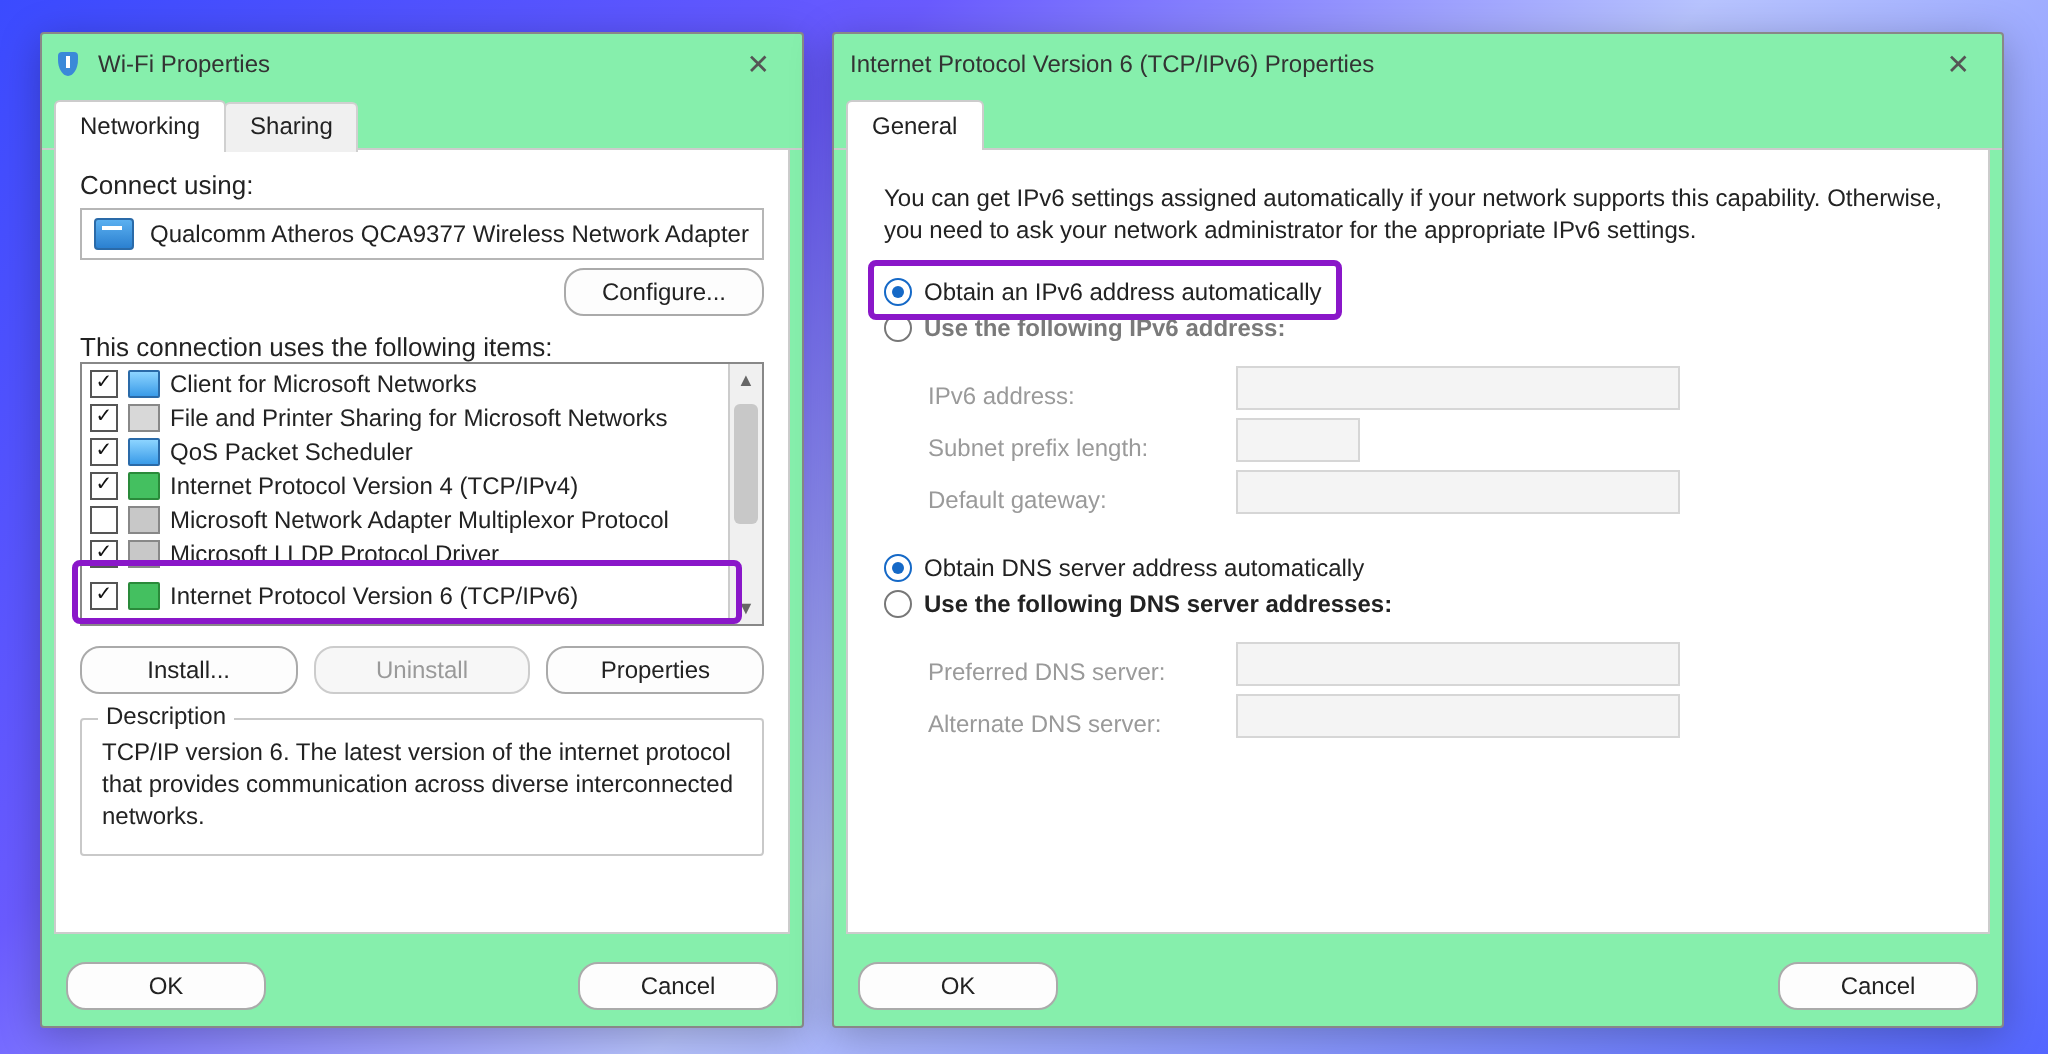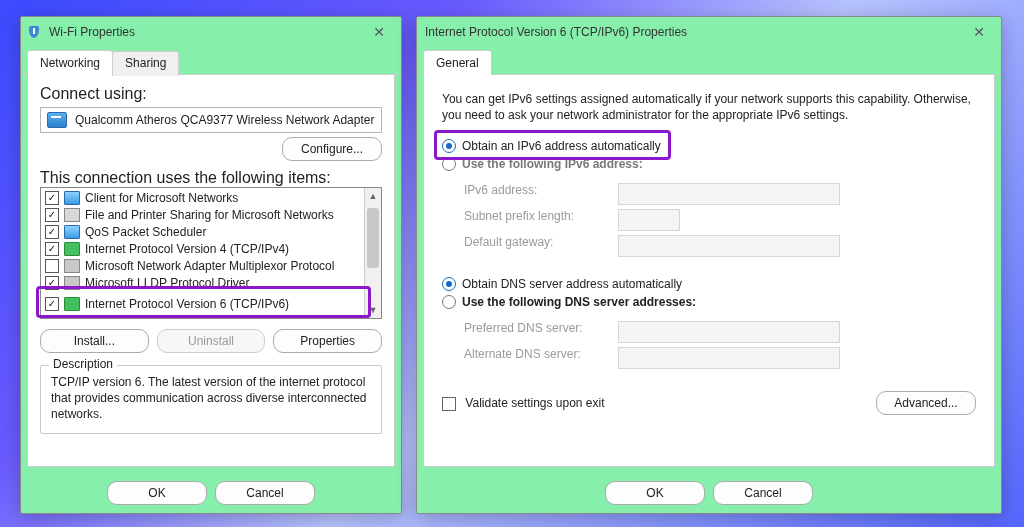--- a/index.html
+++ b/index.html
@@ -28,21 +28,21 @@
   .titlebar .title-left{display:flex;align-items:center;gap:6px;}
   .close-x{font-family:Arial;font-size:14px;color:#555;padding:4px 8px;cursor:pointer;}
   .tabs{display:flex;border-bottom:1px solid #ccc;padding-left:6px;margin-top:2px;}
   .tab{
     padding:5px 12px;border:1px solid #ccc;border-bottom:none;
     background:#fff;font-size:12px;margin-right:-1px;position:relative;top:1px;
     border-radius:3px 3px 0 0;
   }
   .tab.inactive{background:#f0f0f0;border-color:#d0d0d0;top:2px;padding-top:4px;}
   .tabpage{background:#fff;margin:0 6px 6px 6px;border:1px solid #ccc;border-top:none;padding:10px 12px;flex:1;display:flex;flex-direction:column;}
-  .label{font-size:16px;color:#222;}
+  .label{font-size:13px;color:#222;}
   .adapter-row{display:flex;align-items:center;gap:8px;margin:6px 0 8px 4px;}
   .net-icon{width:18px;height:14px;background:linear-gradient(#5bb0f0,#2b80d0);border:1px solid #2a6aa8;border-radius:2px;position:relative;}
   .net-icon::after{content:"";position:absolute;left:3px;top:3px;width:10px;height:2px;background:#fff;}
   .btn{
     background:#fdfdfd;border:1px solid #aaa;border-radius:10px;
     padding:4px 14px;font-size:12px;cursor:pointer;
     min-width:70px;text-align:center;
   }
   .btn.disabled{color:#9a9a9a;border-color:#ccc;background:#f7f7f7;cursor:default;}
   .right-align{display:flex;justify-content:flex-end;margin:4px 0 8px 0;}
@@ -65,30 +65,30 @@
   .scrollbar{width:16px;background:#f0f0f0;border-left:1px solid #ccc;position:relative;}
   .scrollbar .thumb{position:absolute;left:2px;right:2px;top:20px;height:60px;background:#c8c8c8;border-radius:3px;}
   .scrollbar .arrow{position:absolute;left:0;right:0;height:16px;text-align:center;color:#666;font-size:9px;line-height:16px;}
   .scrollbar .arrow.up{top:0;} .scrollbar .arrow.down{bottom:0;}
   .highlight-box{position:absolute;border:3px solid #8a17c9;border-radius:4px;pointer-events:none;}
   .row-btns{display:flex;gap:8px;margin-top:10px;}
   .row-btns .btn{flex:1;}
   .group{border:1px solid #c9c9c9;border-radius:2px;padding:8px 10px 10px 10px;margin-top:8px;position:relative;}
   .group legend, .group .legend{position:absolute;top:-9px;left:8px;background:#fff;padding:0 4px;font-size:12px;}
   .desc-text{font-size:12px;color:#222;line-height:1.35;}
-  .footer-btns{display:flex;justify-content:center;gap:8px;padding:8px 12px;}
+  .footer-btns{display:flex;justify-content:space-between;gap:8px;padding:8px 12px;}
   
   .info-text{font-size:12px;color:#222;margin:2px 0 14px 0;line-height:1.35;}
   .radio{width:12px;height:12px;border:1px solid #1569c7;border-radius:50%;display:inline-flex;align-items:center;justify-content:center;vertical-align:middle;margin-right:6px;}
   .radio.on::after{content:"";width:6px;height:6px;background:#1569c7;border-radius:50%;}
   .radio.gray{border-color:#777;}
   .radio-row{display:flex;align-items:center;font-size:12px;color:#222;margin:2px 0;}
   .radio-row.disabled{color:#7a7a7a;font-weight:bold;}
   .field-grid{margin:6px 0 4px 22px;}
-  .field-row{display:flex;align-items:flex-start;margin:4px 0;}
+  .field-row{display:flex;align-items:flex-end;margin:4px 0;}
   .field-label{width:150px;font-size:12px;}
   .field-input{flex:0 0 220px;height:20px;border:1px solid #bcbcbc;background:#fff;margin-left:4px;}
   .field-row.disabled .field-label{color:#9a9a9a;}
   .field-row.disabled .field-input{background:#f4f4f4;border-color:#d6d6d6;}
   .checkbox{width:12px;height:12px;border:1px solid #666;background:#fff;display:inline-block;vertical-align:middle;margin-right:6px;}
   .adv-row{display:flex;align-items:center;justify-content:space-between;margin-top:14px;}
   .shield-icon{display:inline-block;width:10px;height:12px;background:#3a89d8;border-radius:2px 2px 50% 50%/2px 2px 70% 70%;position:relative;margin-right:4px;vertical-align:middle;}
   .shield-icon::after{content:"";position:absolute;left:4px;top:2px;width:2px;height:6px;background:#fff;}
 </style>
 </head>
@@ -244,26 +244,19 @@
       <div class="field-row disabled">
         <span class="field-label">Preferred DNS server:</span>
         <span class="field-input"></span>
       </div>
       <div class="field-row disabled">
         <span class="field-label">Alternate DNS server:</span>
         <span class="field-input"></span>
       </div>
     </div>
 
-    <div class="adv-row">
-      <div>
-        <span class="checkbox"></span>
-        <span>Validate settings upon exit</span>
-      </div>
-      <div class="btn">Advanced...</div>
-    </div>
   </div>
 
   <div class="footer-btns">
     <div class="btn">OK</div>
     <div class="btn">Cancel</div>
   </div>
 </div>
 
 </body></html>

